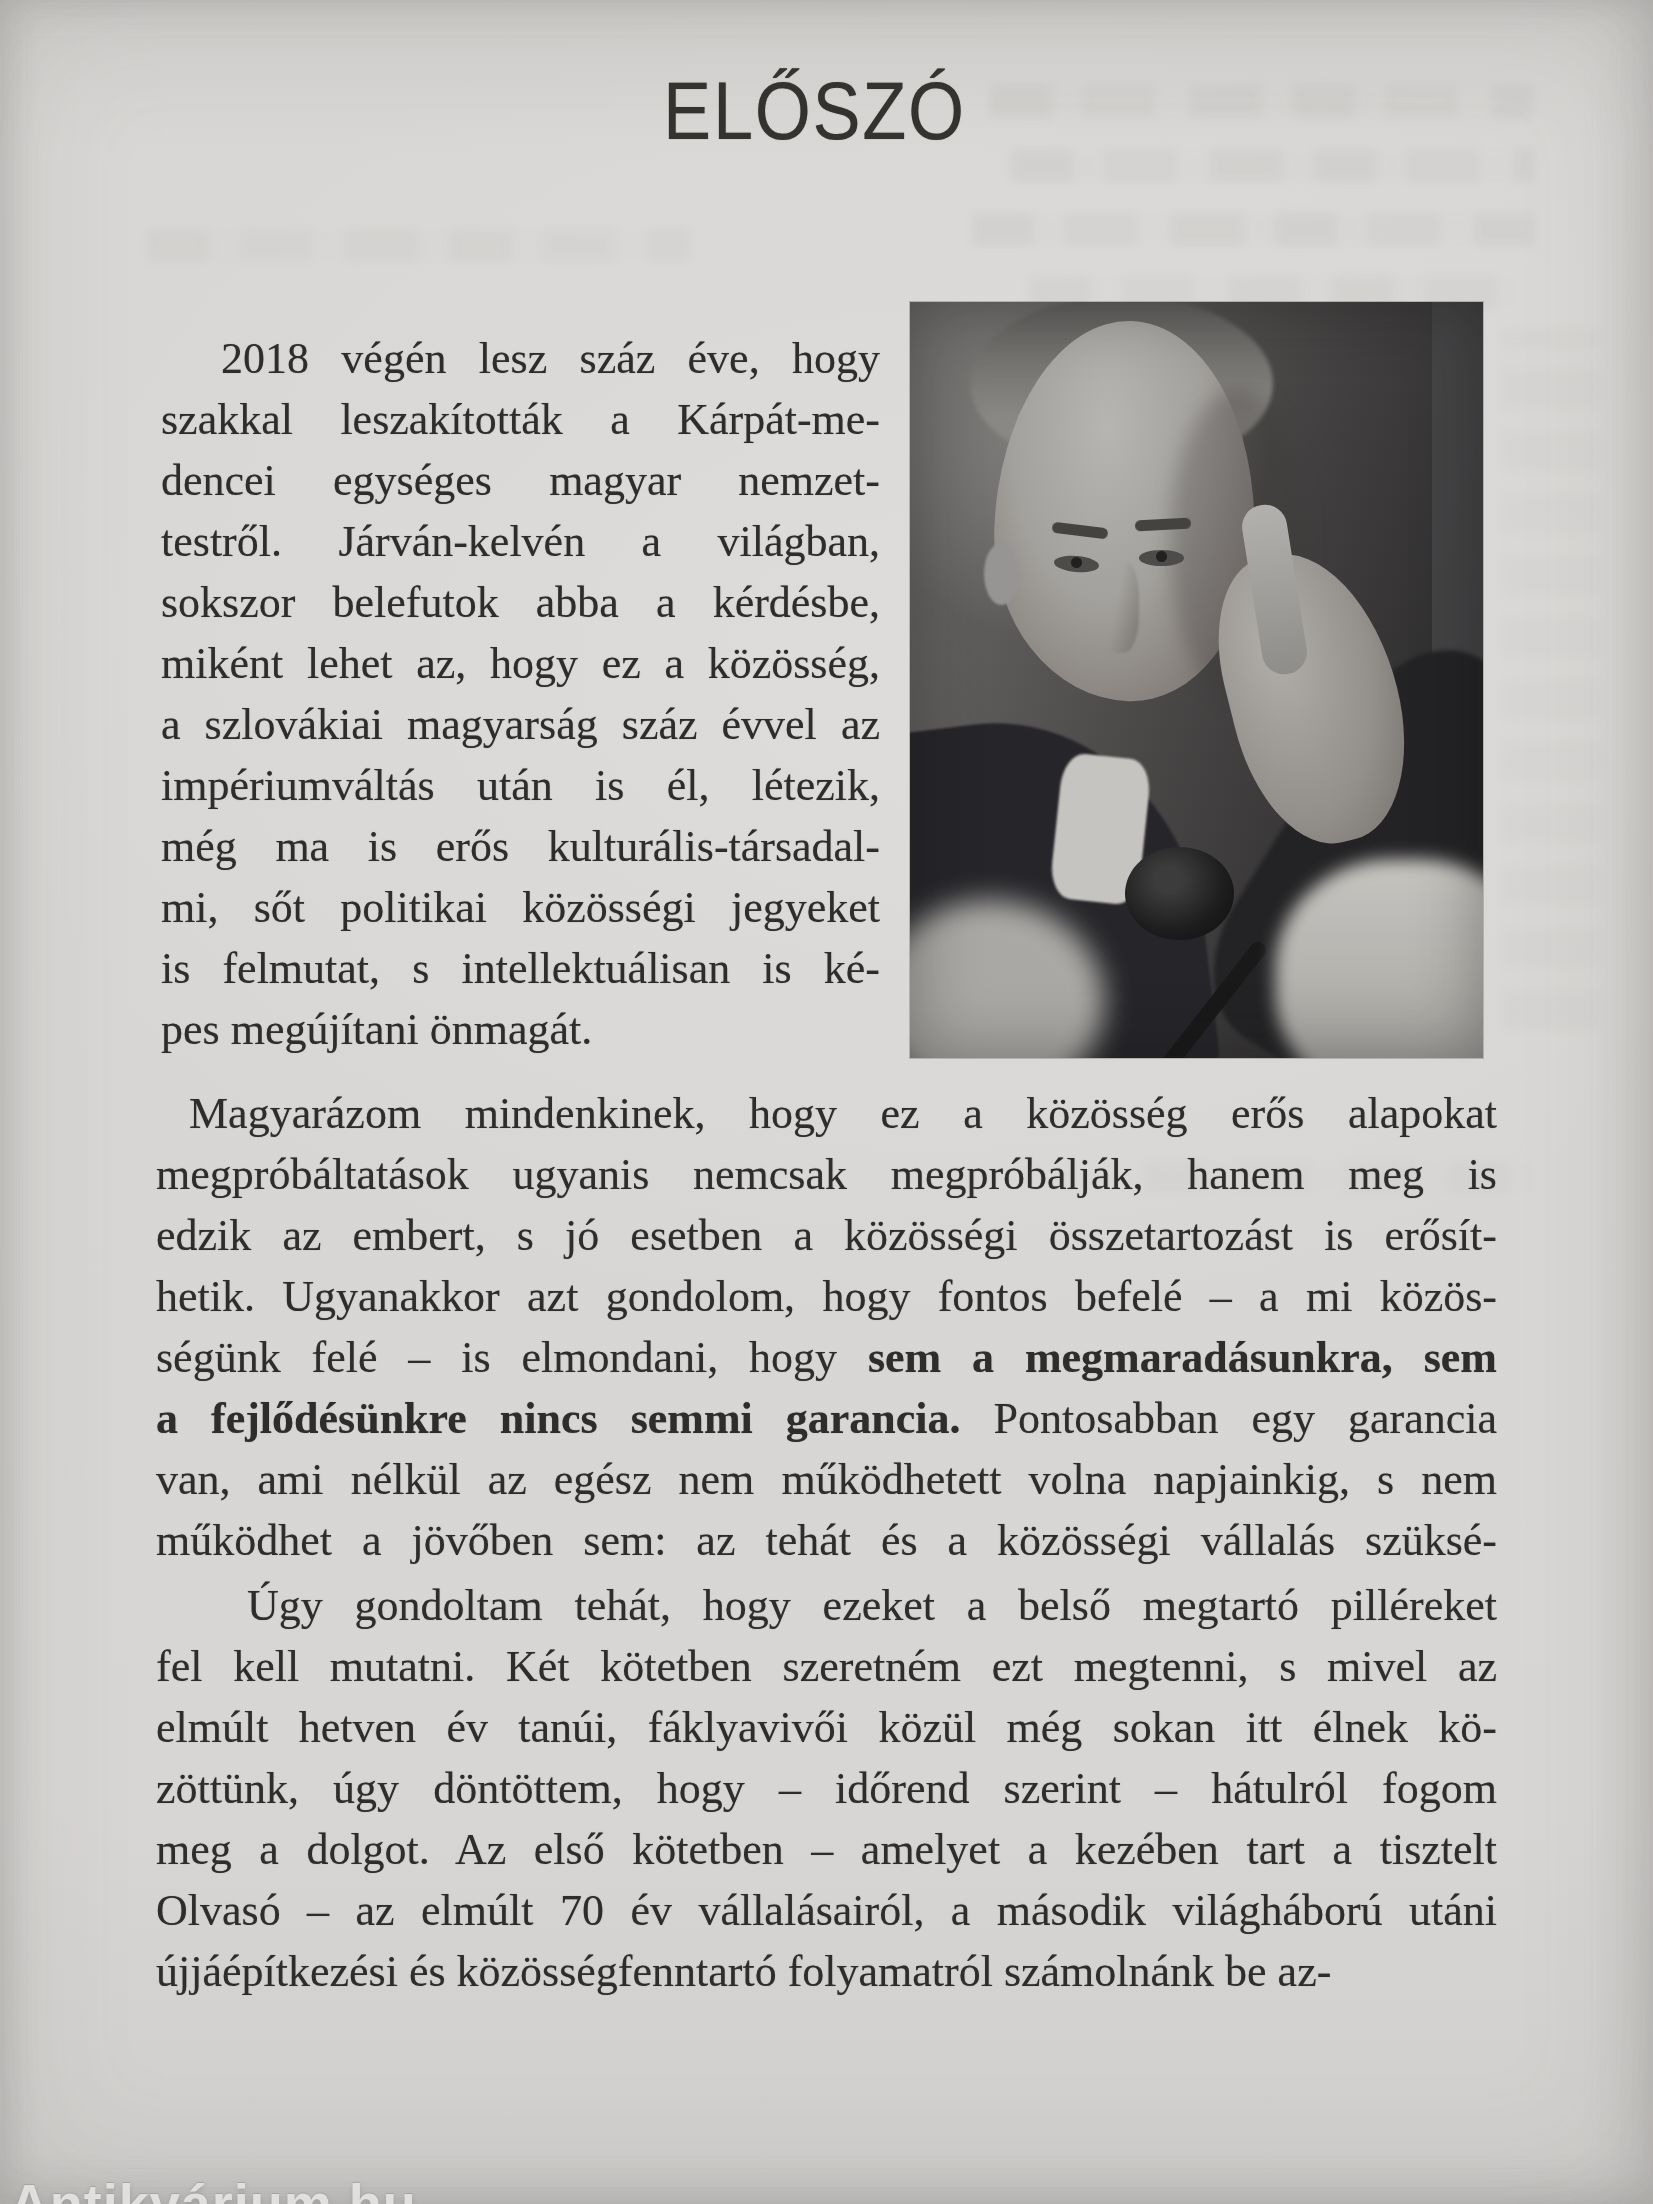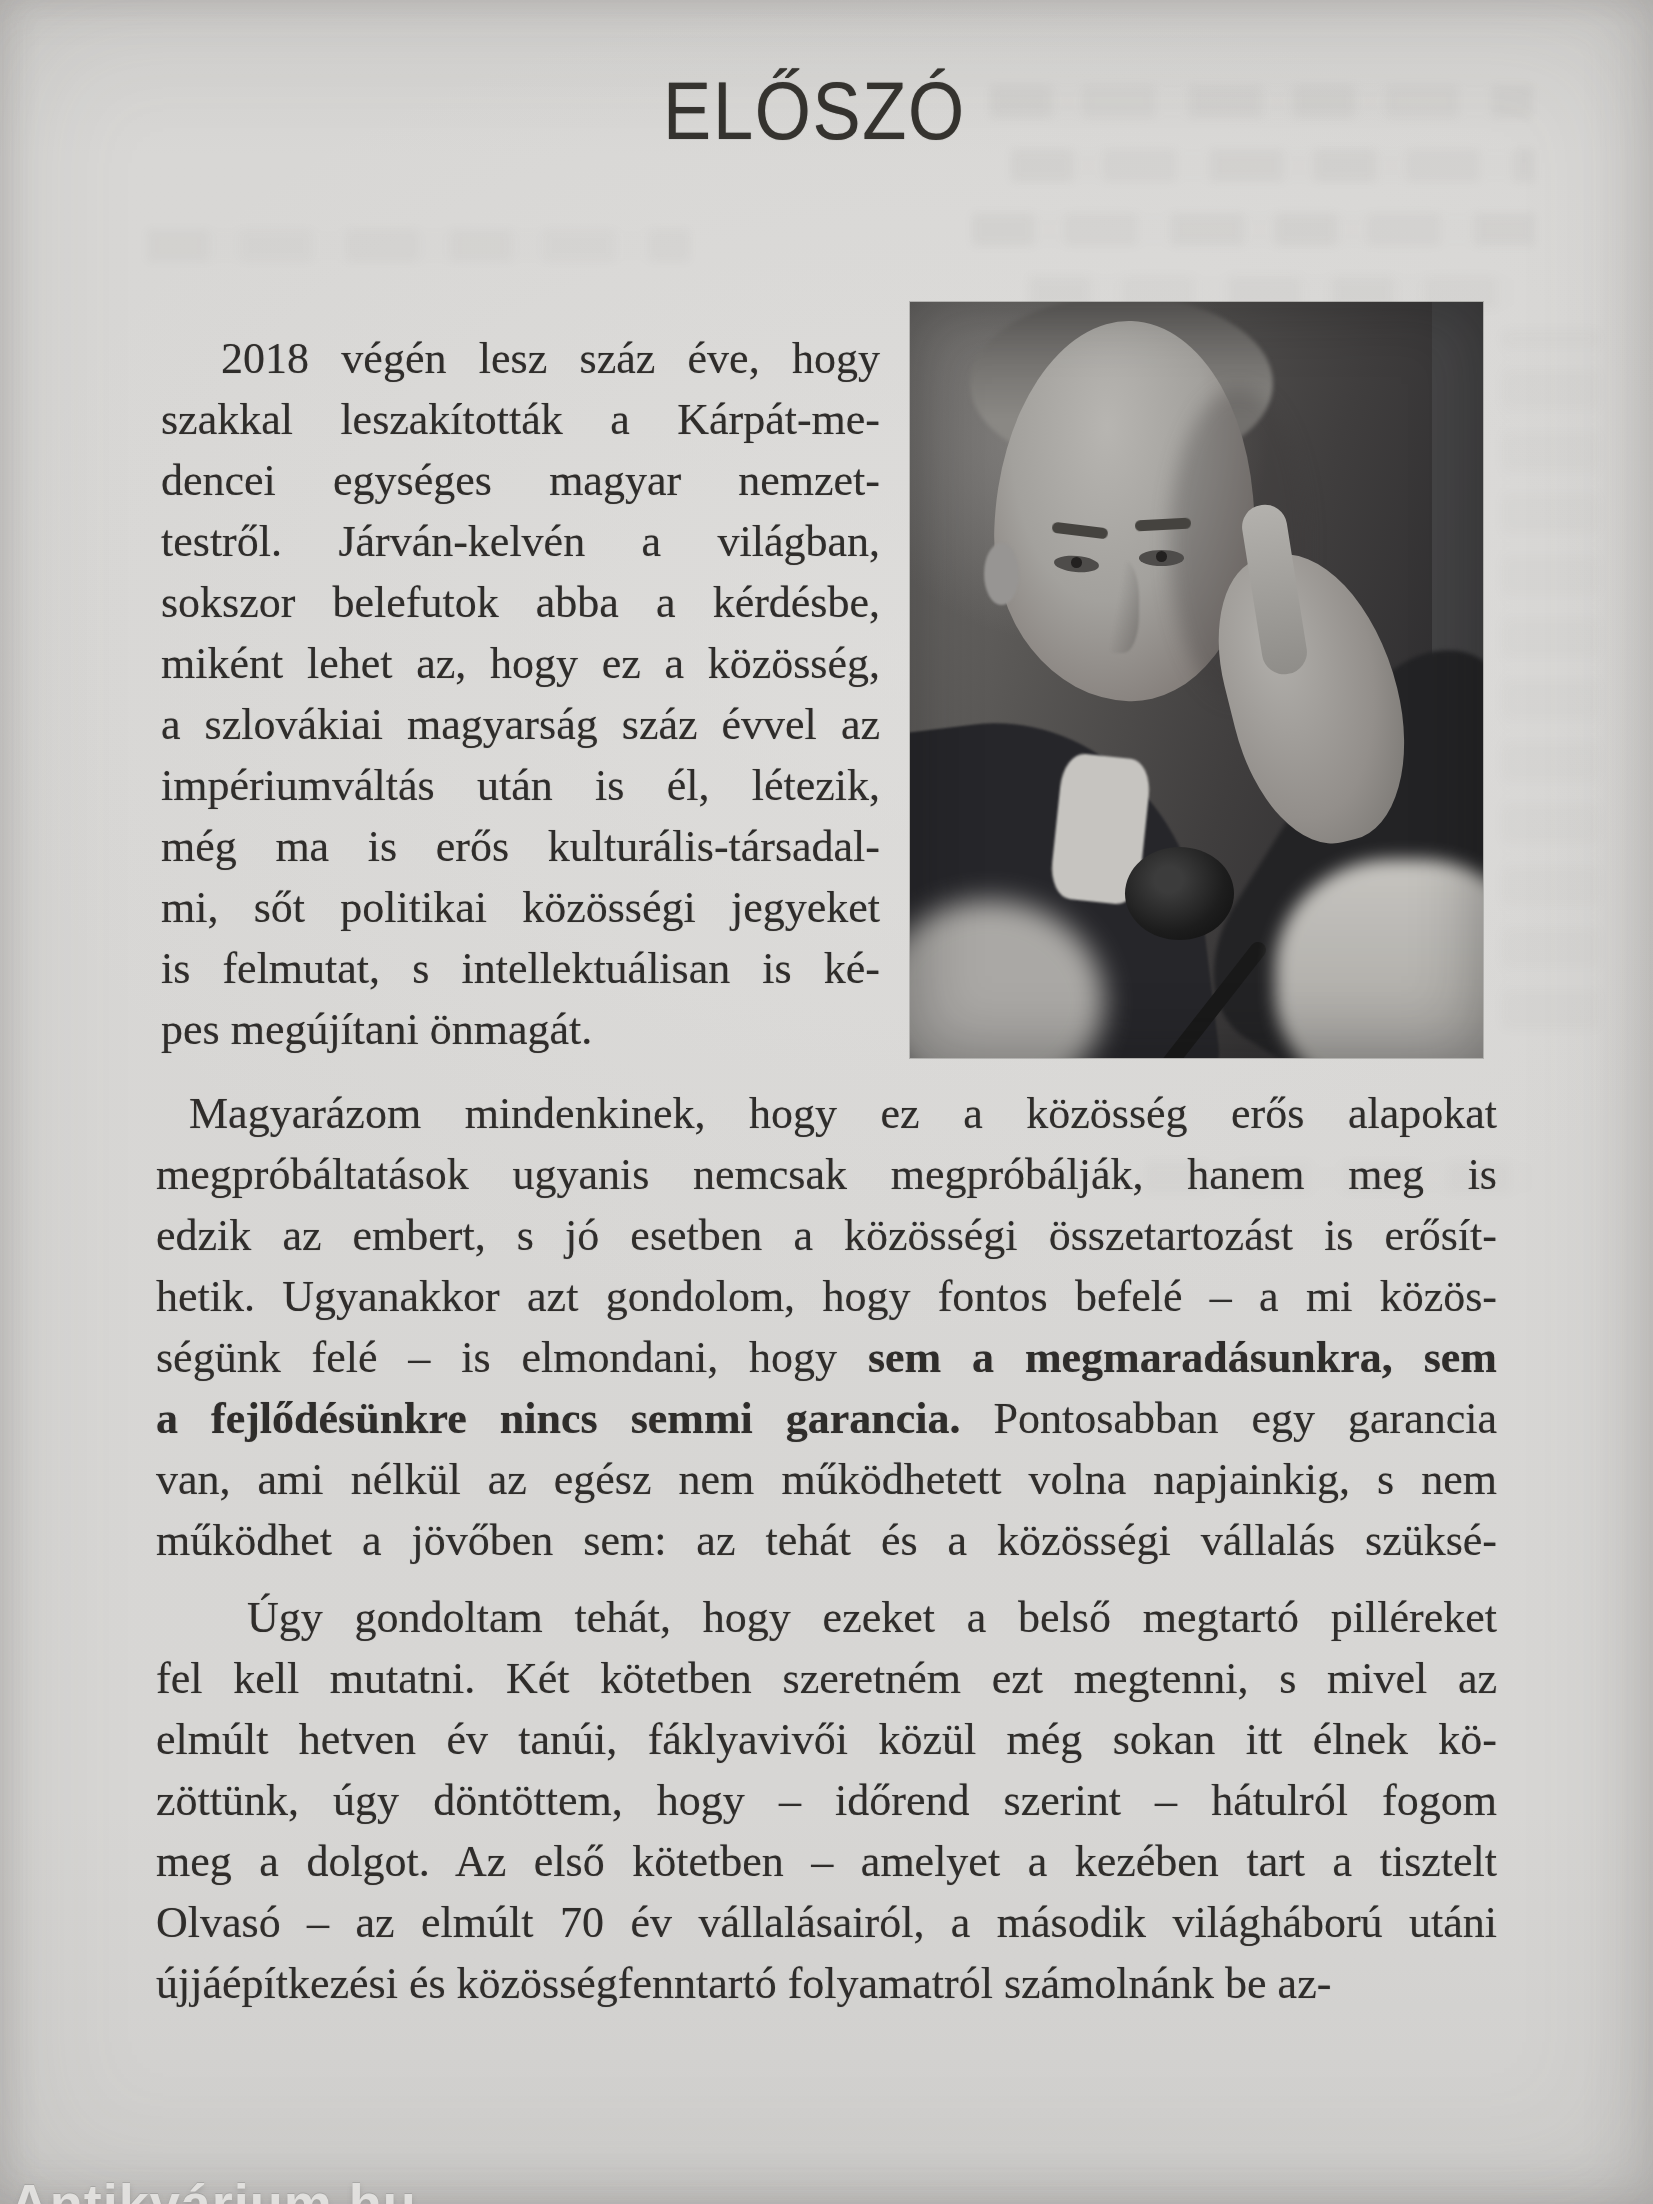--- a/index.html
+++ b/index.html
@@ -30,21 +30,21 @@
     font-size:82px;line-height:1;font-weight:400;
     letter-spacing:1.9px;
     color:#35332f;
     transform:scaleX(.88);
     text-shadow:0 0 1px rgba(53,51,47,.5);
   }
   
   .textblock{position:absolute;font-size:44px;line-height:61px;}
   #para1{left:161px;top:288px;width:719px;margin-top:40px;}
   #paras23{left:156px;top:1083px;width:1341px;}
-  [data-para="2"]{margin-top:16px;font-family:Liberation Serif, serif;}
+  [data-para="2"]{margin-top:4px;font-family:Liberation Serif, serif;}
   .line{
     height:61px;
     text-align:justify;
     text-align-last:justify;
     text-shadow:0 0 1px rgba(47,45,43,.45);
   }
   .line.last{text-align-last:left;}
   .bi{font-weight:700;}
   
   .photo{

